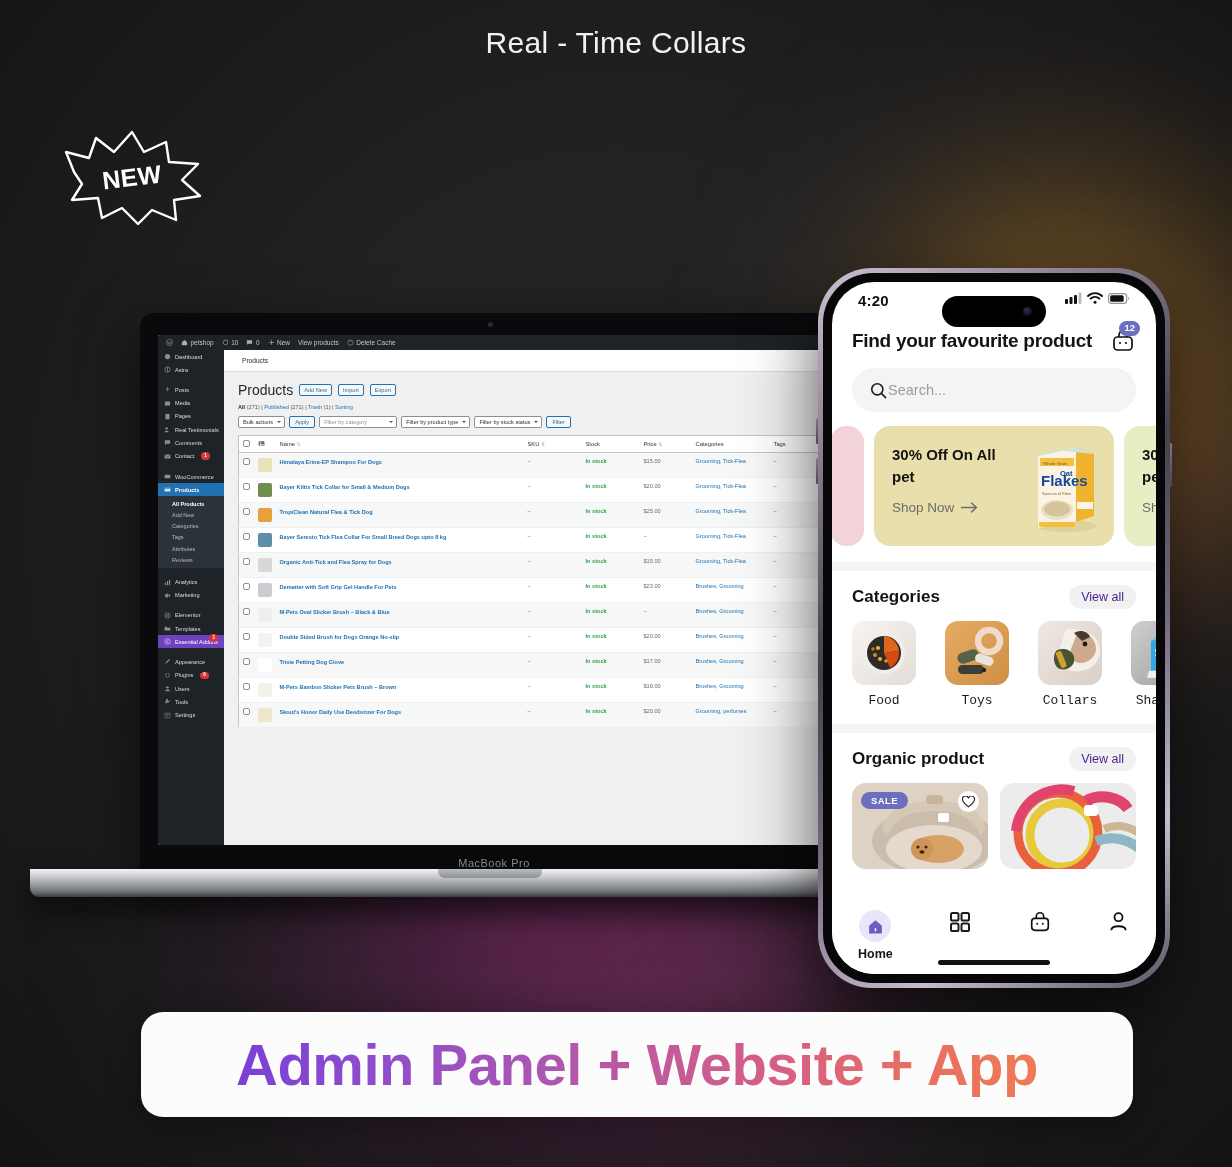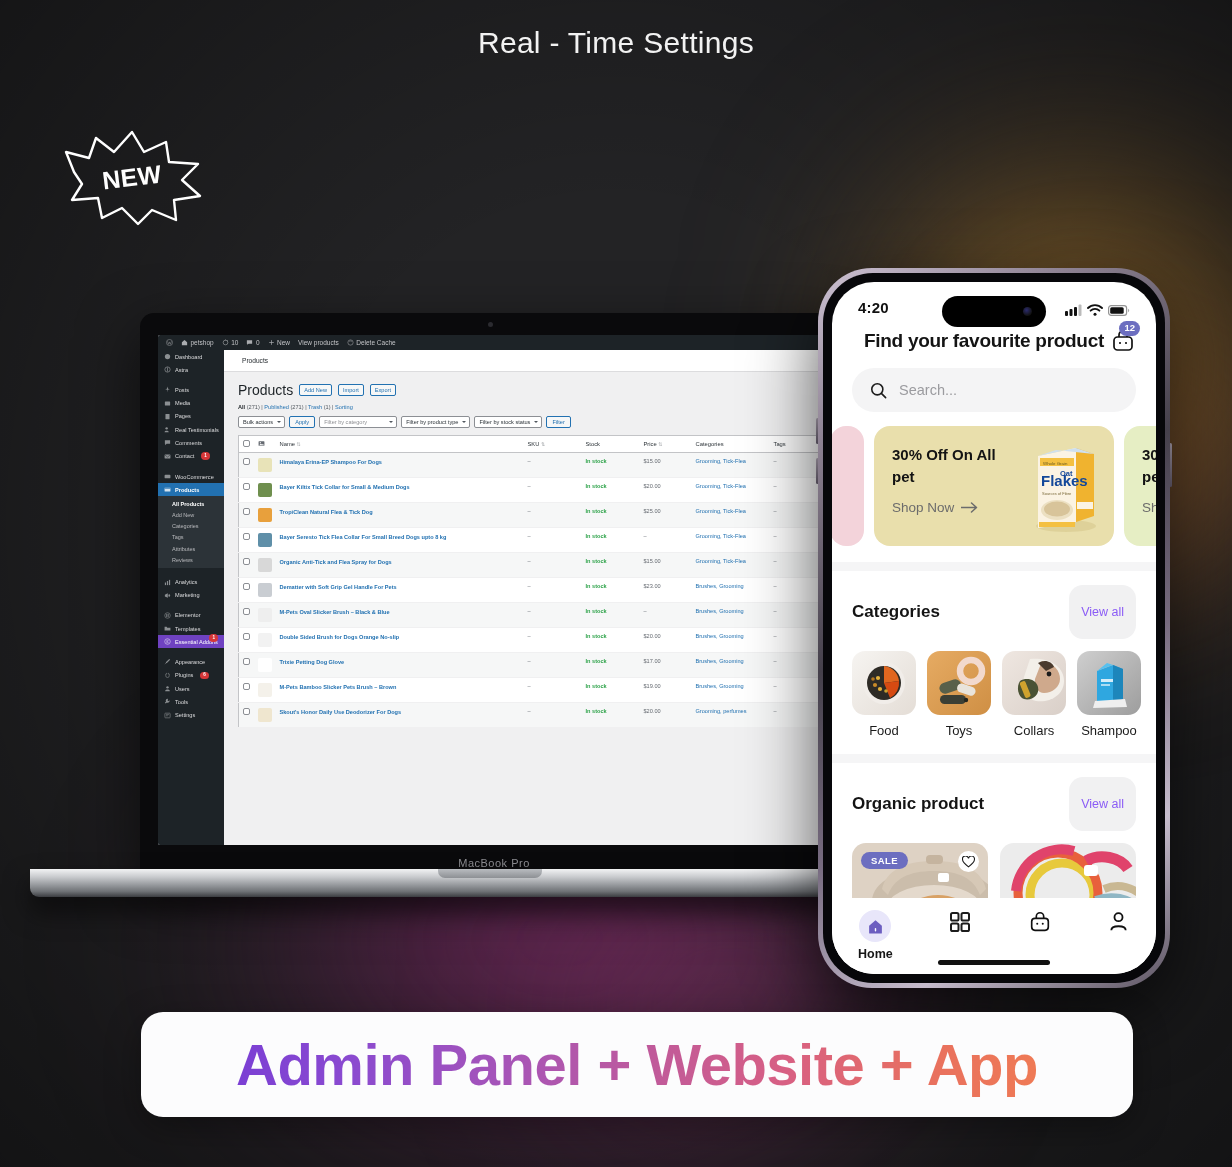--- a/index.html
+++ b/index.html
@@ -148,50 +148,50 @@
     background:linear-gradient(145deg,#cdc2d3 0%,#8e8293 18%,#45404b 42%,#776b80 62%,#c6bccd 82%,#5c5462 100%);
     box-shadow:0 24px 70px rgba(0,0,0,.65);
   }
   #phone-body { position:absolute; inset:5px; border-radius:50px; background:#07070a; padding:9px; }
   #phone-screen { position:absolute; inset:9px; border-radius:42px; background:#fff; overflow:hidden; }
   #dyn-island { position:absolute; left:50%; margin-left:-52px; top:14px; width:104px; height:31px;
     border-radius:17px; background:#000; z-index:5; }
   #dyn-island .cam { position:absolute; right:14px; top:50%; margin-top:-4.5px;
     width:9px; height:9px; border-radius:50%;
     background:radial-gradient(circle at 40% 35%,#2b2b6d 0%,#111 70%); }
-  .sb-row { height:34px; display:flex; align-items:flex-end; justify-content:space-between;
+  .sb-row { height:34px; display:flex; align-items:flex-start; justify-content:space-between;
     padding:10px 26px 0 26px; }
   .sb-time { font-size:15px; font-weight:600; color:#111; letter-spacing:.2px; }
   .sb-icons { display:flex; align-items:center; gap:5px; }
   .side-btn { position:absolute; width:3px; border-radius:2px;
     background:linear-gradient(180deg,#b9aebe,#6f6578); }
   .ph-content { padding:0 20px; }
   .ph-title-row { display:flex; align-items:center; justify-content:space-between; margin-top:12px; }
-  .ph-title { font-size:19px; font-weight:700; color:#141414; letter-spacing:-.3px;margin-left:12px; }
+  .ph-title { font-size:19px; font-weight:700; color:#141414; letter-spacing:-.3px; }
   .cart-wrap { position:relative; width:26px; height:26px; }
   .cart-badge { position:absolute; right:-4px; top:-7px; background:#6c6ec0; color:#fff;
     font-size:9.5px; font-weight:700; border-radius:9px; padding:1px 5px; line-height:1.35; }
   .search-box { margin-top:14px; height:44px; background:#f4f4f5; border-radius:22px;
-    display:flex; align-items:center; gap:11px; padding:0 17px; }
+    display:flex; align-items:center; padding:0 17px; }
   .search-ph { color:#9b9b9f; font-size:14.5px; }
 
   .banner-row { margin-top:14px; display:flex; gap:10px;justify-content:space-between; }
   .banner { border-radius:16px; height:120px; flex:0 0 auto; position:relative; overflow:hidden; }
   .banner.b0 { width:34px; background:#f3d3da; margin-left:-22px; }
   .banner.b1 { width:240px; background:#e9dfac; padding:18px 0 0 18px; }
   .banner.b2 { width:86px; background:#e6eec4; padding:18px 0 0 18px; }
   .bn-title { font-size:15px; font-weight:700; color:#131313; line-height:1.45; width:110px; }
   .bn-shop { font-size:13.5px; color:#6c6c6c; margin-top:12px; display:flex; align-items:center; gap:7px; }
   .cereal { position:absolute; right:16px; top:14px; width:64px; height:92px; }
 
   .sec-sep { height:9px; background:#f5f5f6; margin:16px -20px 0 -20px; }
   .sec-head { display:flex; align-items:center; justify-content:space-between; margin-top:14px; }
   .sec-title { font-size:17px; font-weight:700; color:#141414; }
-  .viewall { background:#f1f1f2; color:#8b5cf6; font-size:12.5px; border-radius:14px; padding:20px 12px; }
-  .cats { display:flex; gap:11px; margin-top:12px; }
+  .viewall { background:#f1f1f2; color:#4c1d95; font-size:12.5px; border-radius:14px; padding:5px 12px; }
+  .cats { display:flex; gap:29px; margin-top:12px;font-family:Liberation Mono, monospace; }
   .cat-item { width:64px; }
   .cat-img { width:64px; height:64px; border-radius:13px; overflow:hidden; position:relative; }
   .cat-lbl { text-align:center; font-size:13px; color:#1b1b1b; margin-top:8px; }
   .trend { display:flex; gap:12px; margin-top:12px; }
   .tcard { width:165px; height:86px; border-radius:14px; position:relative; overflow:hidden; }
   .sale-tag { position:absolute; left:9px; top:9px; background:#6c6ec0; color:#fff;
     font-size:9.5px; font-weight:700; border-radius:11px; padding:3px 10px; letter-spacing:.4px; }
   .heart { position:absolute; right:9px; top:8px; width:21px; height:21px; border-radius:50%;
     background:#fff; display:flex; align-items:center; justify-content:center; }
 
@@ -220,21 +220,21 @@
 
 <div id="bg">
   <div class="glow glow-amber"></div>
   <div class="glow glow-amber2"></div>
   <div class="glow glow-magenta"></div>
   <div class="glow glow-magenta2"></div>
   <div class="vig"></div>
 </div>
 
 <div id="header">
-  <div id="subtitle">Real - Time Settings</div>
+  <div id="subtitle">Real - Time Collars</div>
   <div id="new-badge">
     <svg width="152" height="98" viewBox="0 0 152 98">
       <path d="M18 44 L10 24 L33 30 L40 10 L58 24 L76 4 L88 24 L110 14 L113 34 L142 36 L126 52 L144 68 L118 72 L120 92 L96 82 L82 96 L66 80 L46 90 L42 70 L16 72 L26 56 Z" fill="none" stroke="#ffffff" stroke-width="2.4" stroke-linejoin="round"></path>
     </svg>
     <div class="lbl">NEW</div>
   </div>
 </div>
 
 <div id="laptop">
   <div id="lid">

